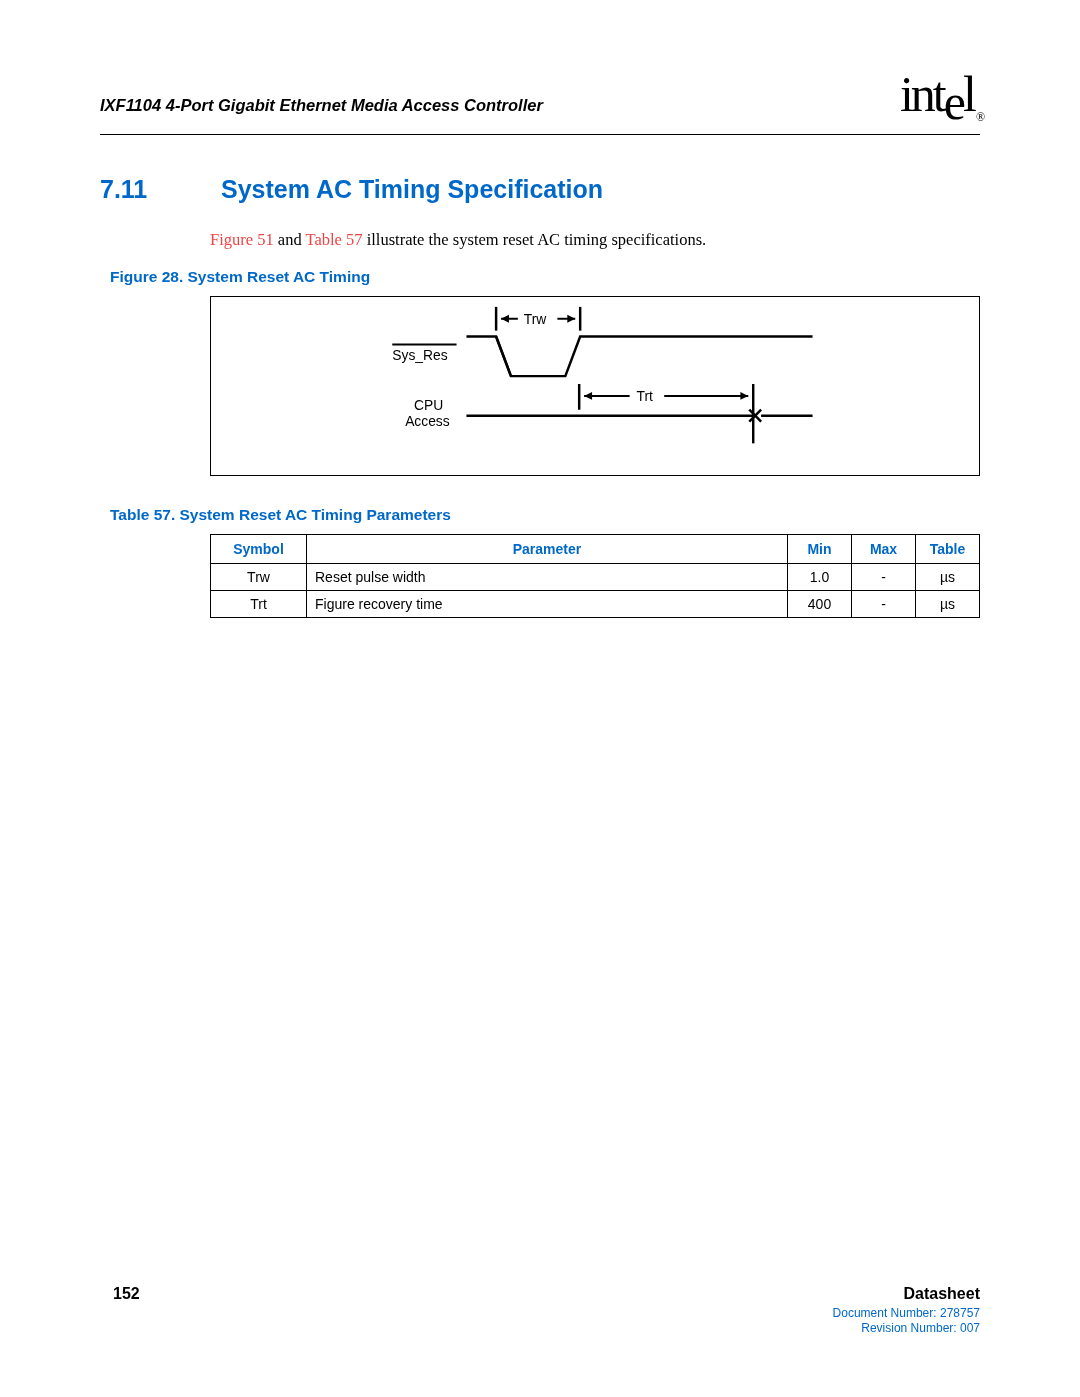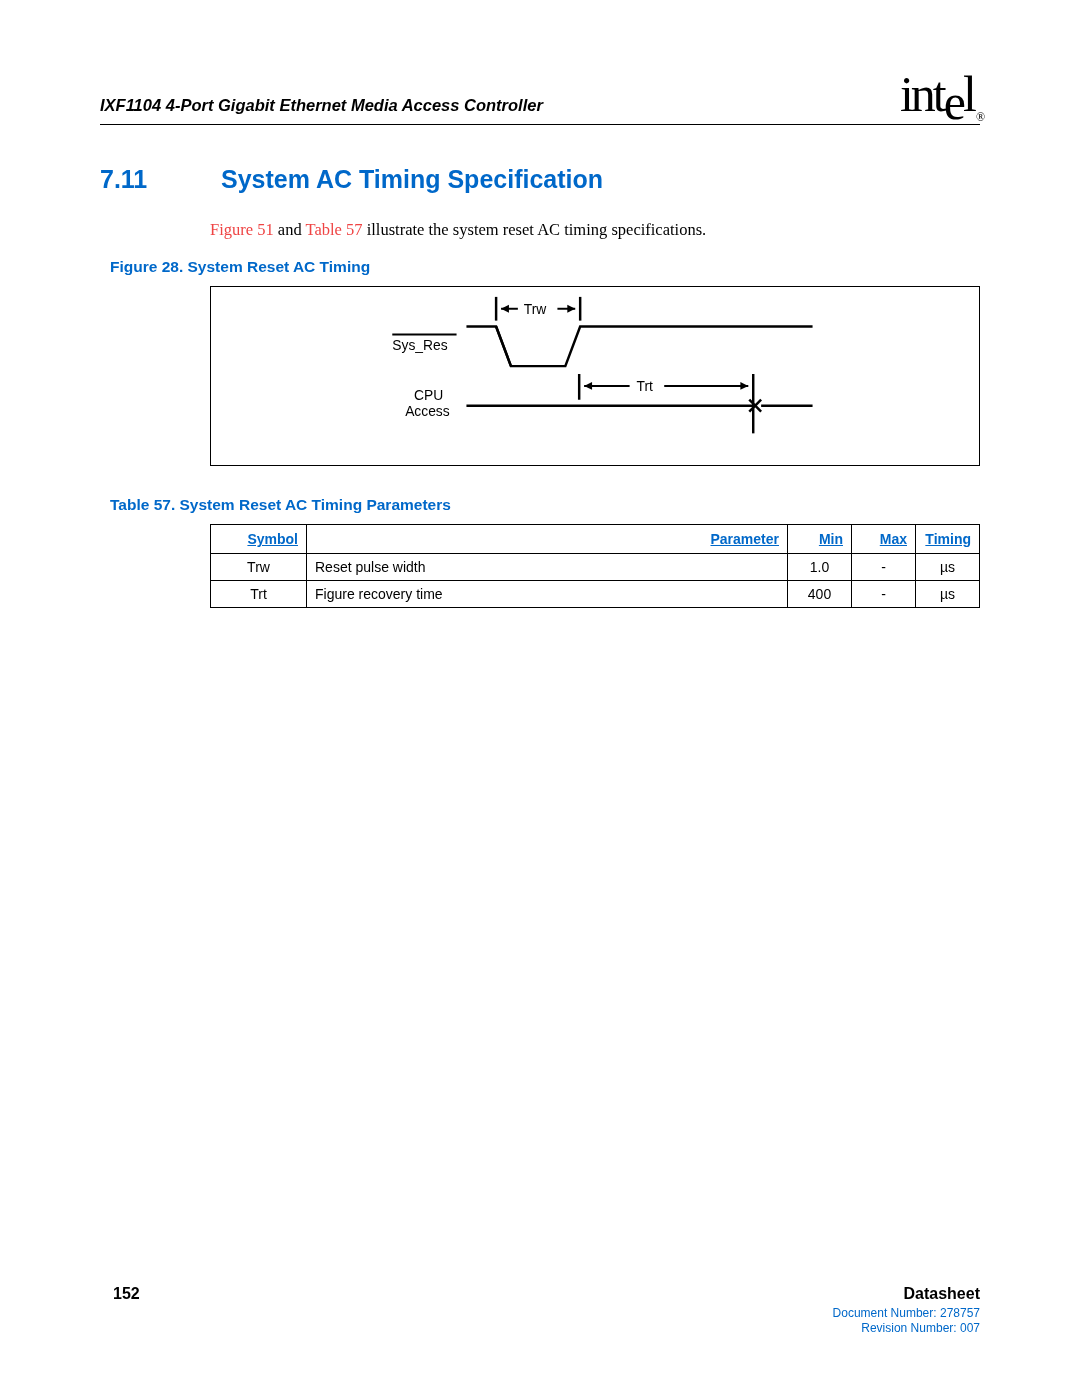--- a/index.html
+++ b/index.html
@@ -13,21 +13,21 @@
       background: #fff;
       font-family: Arial, Helvetica, sans-serif;
       position: relative;
       padding: 65px 100px 60px 100px;
     }
     .header-row {
       display: flex;
       justify-content: space-between;
       align-items: flex-end;
       border-bottom: 1.5px solid #000;
-      padding-bottom: 9px;
+      padding-bottom: 19px;
       margin-bottom: 40px;
     }
     .doc-title {
       font-weight: bold;
       font-style: italic;
       font-size: 16.5px;
     }
     .logo {
       font-family: "Times New Roman", serif;
       font-size: 50px;
@@ -93,22 +93,21 @@
       margin-left: 110px;
       border-collapse: collapse;
       width: calc(100% - 110px);
     }
     th {
       color: #0068c9;
       font-weight: bold;
       font-size: 14px;
       border: 1.5px solid #000;
       padding: 6px 8px;
-      text-align: right;
-      text-decoration: underline;
+      text-align: center;
     }
     td {
       font-size: 14px;
       border: 1.5px solid #000;
       padding: 5px 8px;
     }
     td.center {
       text-align: center;
     }
     .col-symbol { width: 96px; }
@@ -198,21 +197,21 @@
 
 <div class="table-caption">Table 57.  System Reset AC Timing Parameters</div>
 
 <table>
   <thead>
     <tr>
       <th class="col-symbol">Symbol</th>
       <th>Parameter</th>
       <th class="col-min">Min</th>
       <th class="col-max">Max</th>
-      <th class="col-units">Timing</th>
+      <th class="col-units">Table</th>
     </tr>
   </thead>
   <tbody>
     <tr>
       <td class="center">Trw</td>
       <td>Reset pulse width</td>
       <td class="center">1.0</td>
       <td class="center">-</td>
       <td class="center">µs</td>
     </tr>

